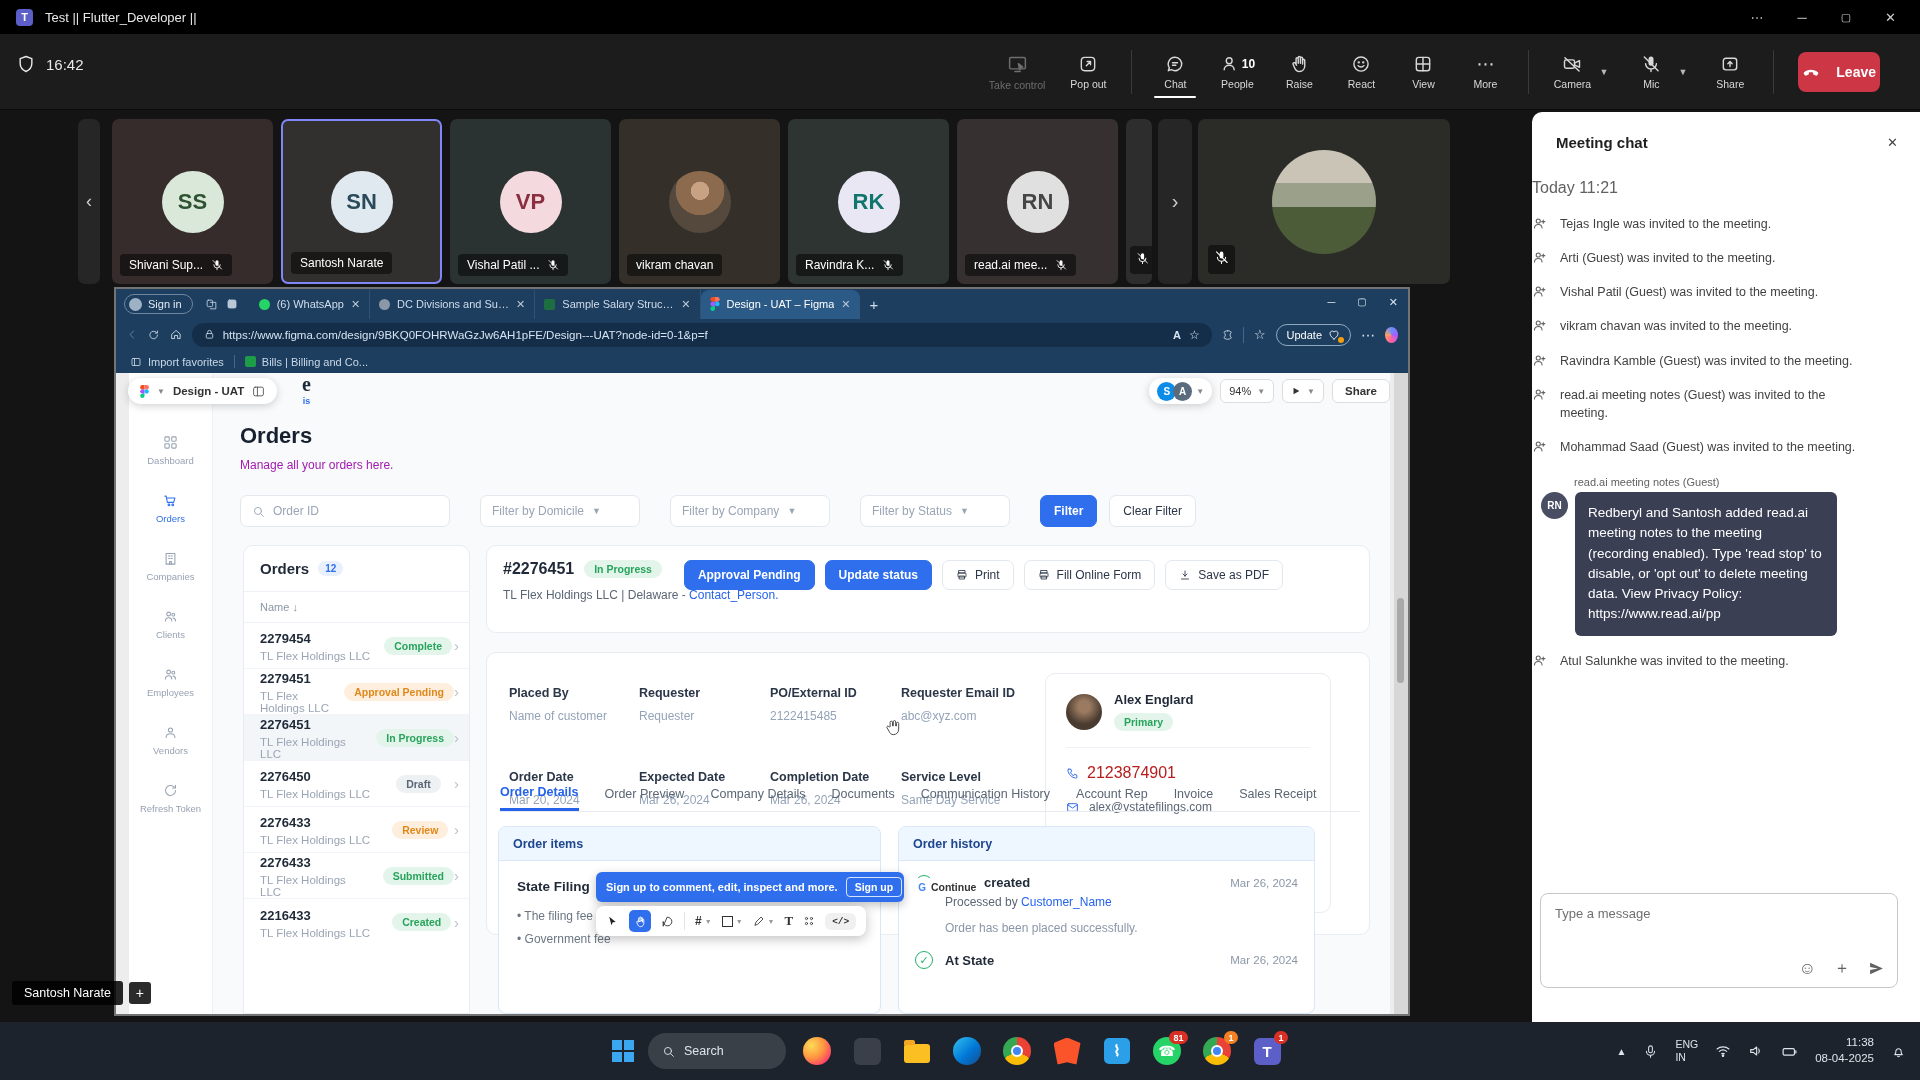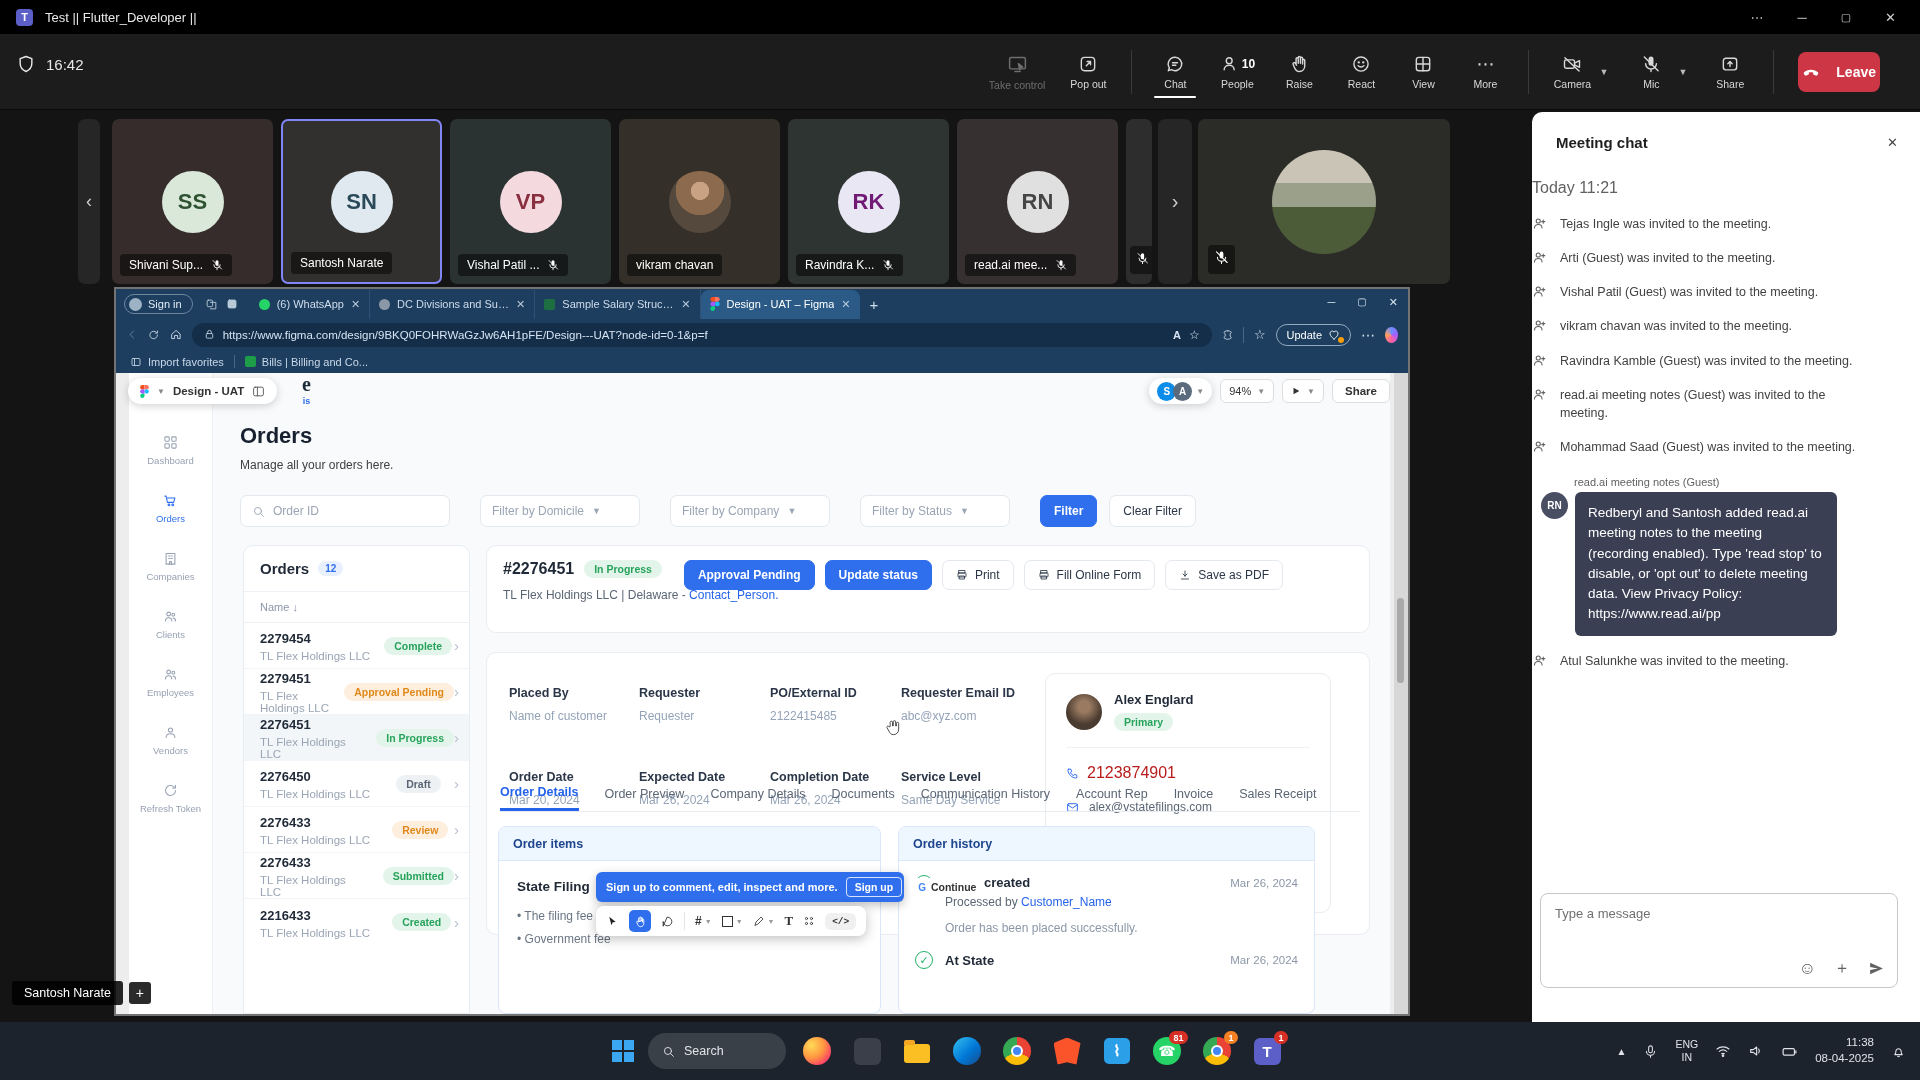--- a/index.html
+++ b/index.html
@@ -55,21 +55,21 @@
   .fnav .it{display:flex;flex-direction:column;align-items:center;gap:5px;color:#98a2b3;font-size:9.5px}
   .fnav .it.on{color:#2f6fed}
   .fmain{flex:1;background:#f8fafc;position:relative}
   .figpill{position:absolute;left:12px;top:5px;height:26px;background:#fff;border-radius:13px;box-shadow:0 2px 8px rgba(0,0,0,.18);display:flex;align-items:center;gap:8px;padding:0 12px;font:600 11.5px "Liberation Sans",sans-serif;color:#333;z-index:6}
   .figtr{position:absolute;right:18px;top:5px;height:26px;display:flex;align-items:center;gap:8px;z-index:6}
   .cav{width:19px;height:19px;border-radius:50%;color:#fff;font:700 10px/19px "Liberation Sans",sans-serif;text-align:center}
   .zpill{height:24px;border:1px solid #ddd;background:#fff;border-radius:6px;display:flex;align-items:center;gap:6px;padding:0 8px;font-size:11px;color:#333}
   .sharepill{height:24px;border:1px solid #ddd;background:#fff;border-radius:6px;display:flex;align-items:center;padding:0 12px;font:600 11.5px "Liberation Sans",sans-serif;color:#333}
   .logo-e{position:absolute;left:186px;top:0px;z-index:5;line-height:1;text-align:center}
   .h1{font:700 22px "Liberation Sans",sans-serif;color:#16202e}
-  .sub{font-size:12px;color:#404040;margin-top:9px}
+  .sub{font-size:12px;color:#a21caf;margin-top:9px}
   .mbtn{height:30px;border:1px solid #e3e8ef;background:#fff;border-radius:7px;display:flex;align-items:center;gap:7px;padding:0 13px;font-size:12px;color:#2b3648;white-space:nowrap}
   .mbtn.blue{background:#2f6fed;border-color:#2f6fed;color:#fff;font-weight:600}
   .inp{height:32px;border:1px solid #e3e8ef;background:#fff;border-radius:7px;display:flex;align-items:center;gap:8px;padding:0 11px;color:#9aa5b5;font-size:12px}
   .inp input{border:none;outline:none;font-size:12px;width:150px;color:#374151;background:transparent}
   .inp input::placeholder{color:#9aa5b5}
   .sel{justify-content:flex-start}
   .card{background:#fff;border:1px solid #e9edf2;border-radius:10px}
   .chip{font:600 10.5px "Liberation Sans",sans-serif;padding:3px 10px;border-radius:10px;white-space:nowrap}
   .chip.green{background:#e3f5ea;color:#27a35c}
   .chip.orange{background:#fdeedd;color:#e0891a}
@@ -260,21 +260,21 @@
       </svg>
     </span>
 </div>
 <div class="tile" style="left: 619px; width: 161px; background: rgb(52, 48, 41);">
   <span class="av" style="background:radial-gradient(circle at 50% 32%,#c9a183 17%,#8c6a4d 18% 46%,#55493d 47%)"></span>
   <span class="namepill">
       <span>vikram chavan</span>
     </span>
 </div>
 <div class="tile" style="left: 788px; width: 161px; background: rgb(45, 52, 49);">
-  <span class="av" style="background: rgb(233, 231, 244); color: #701a75;">RK</span>
+  <span class="av" style="background: rgb(233, 231, 244); color: #0f766e;">RK</span>
   <span class="namepill">
       <span>Ravindra K...</span>
     <svg class="ic" width="12" height="12" viewBox="0 0 24 24">
         <rect x="9" y="2.5" width="6" height="11" rx="3" fill="currentColor" stroke="none"></rect>
         <path d="M5.5 11.5a6.5 6.5 0 0013 0M12 18v3.5"></path>
         <path d="M4 3l17 17"></path>
       </svg>
     </span>
 </div>
 <div class="tile" style="left: 957px; width: 161px; background: rgb(54, 49, 48);">
@@ -915,21 +915,21 @@
         <span style="width:27px;height:27px;border-radius:6px;background:#5b5fc7;color:#fff;font:700 15px/27px 'Liberation Sans',sans-serif;text-align:center">T</span>
         <span class="tkbadge">1</span>
       </span>
   </span>
   <span class="tray">
     <span style="font-size:10px">▲</span>
     <svg class="ic" width="15" height="15" viewBox="0 0 24 24">
         <rect x="9" y="3" width="6" height="11" rx="3"></rect>
         <path d="M5.5 11.5a6.5 6.5 0 0013 0M12 18v3"></path>
       </svg>
-    <span style="font-size:10.5px;text-align:center;line-height:1.2"><span>ENG</span><br><span>IN</span></span>
+    <span style="font-size:10.5px;line-height:1.2"><span>ENG</span><br><span>IN</span></span>
     <svg class="ic" width="16" height="16" viewBox="0 0 24 24">
         <path d="M3 9a14 14 0 0118 0M6.5 12.5a9 9 0 0111 0M10 16a4.5 4.5 0 014 0"></path>
         <circle cx="12" cy="19" r="1.1" fill="currentColor"></circle>
       </svg>
     <svg class="ic" width="16" height="16" viewBox="0 0 24 24">
         <path d="M4 10v4h4l5 4V6l-5 4z"></path>
         <path d="M16 9a5 5 0 010 6"></path>
       </svg>
     <svg class="ic" width="17" height="17" viewBox="0 0 24 24">
         <rect x="3" y="8" width="16" height="9" rx="2"></rect>

